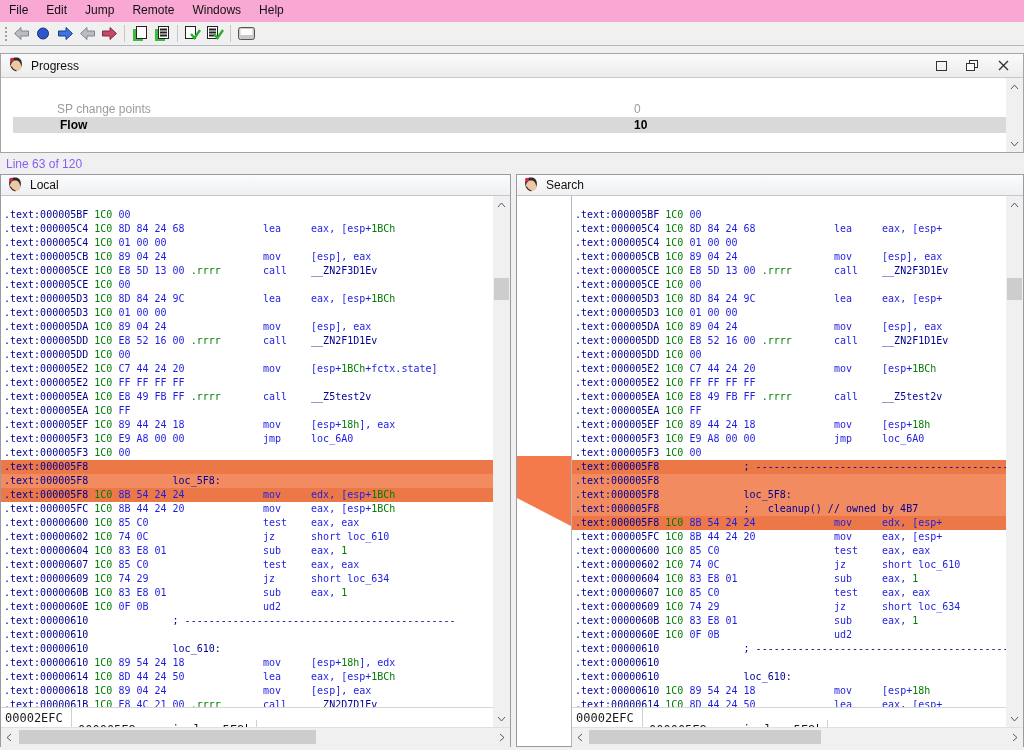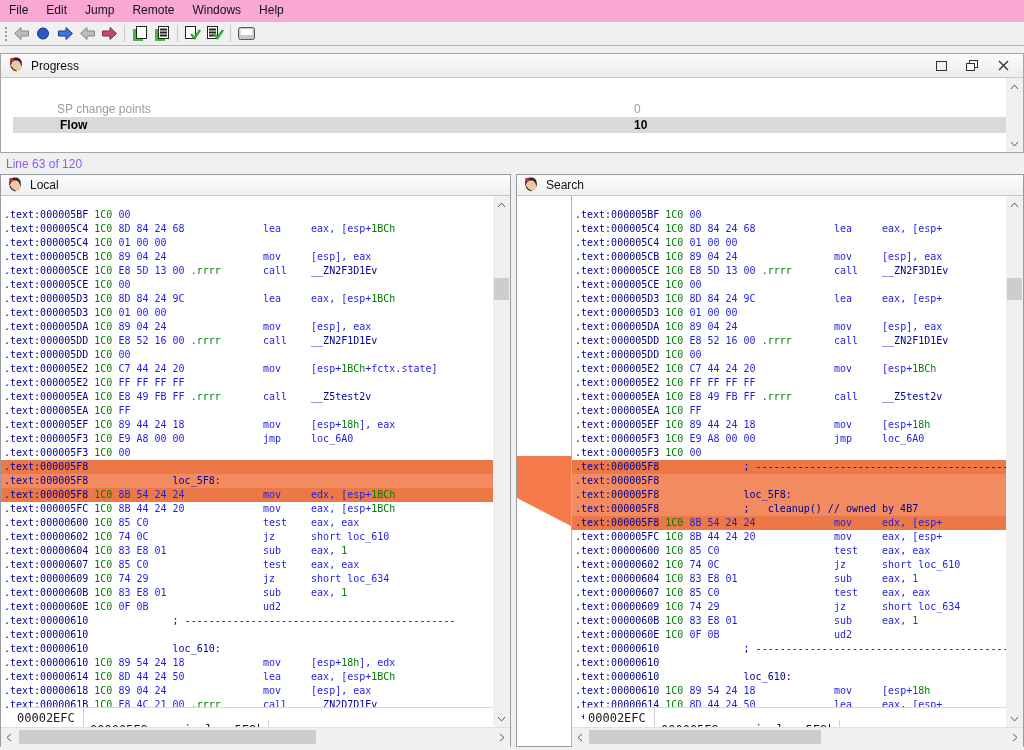--- a/index.html
+++ b/index.html
@@ -61,21 +61,21 @@
     font-family:"DejaVu Sans Mono",monospace;font-size:10px;line-height:14px;
     padding-top:8px;white-space:pre;}
   .lrow{height:14px;padding-left:3px;white-space:pre;}
   .c-n{color:var(--navy);} .c-g{color:var(--green);} .c-b{color:var(--blue);}
   .hl-dark{background:var(--odark);} .hl-light{background:var(--olight);}
 
   .vscroll{position:absolute;right:0;top:0;width:17px;height:531px;background:#f0f0f0;}
   .vthumb{position:absolute;left:1px;right:1px;top:82px;height:22px;background:#cdcdcd;}
   .sarr{position:absolute;left:0;width:17px;height:15px;display:flex;align-items:center;justify-content:center;}
   .sarr.up{top:1px;} .sarr.dn{bottom:1px;}
-  .statusbar{position:absolute;left:12px;right:17px;top:511px;height:20px;background:#fff;
+  .statusbar{position:absolute;left:0;right:17px;top:511px;height:20px;background:#fff;
     border-top:1px solid #d6d6d6;display:flex;align-items:center;
     font-family:"DejaVu Sans Mono",monospace;font-size:12px;color:#1a1a1a;}
   .sb-f1{width:66px;padding-left:4px;border-right:1px solid #d0d0d0;height:100%;
     display:flex;align-items:center;}
   .sb-f2{width:178px;padding-left:6px;border-right:1px solid #d0d0d0;height:100%;
     display:flex;align-items:center;margin-top:24px;}
   .caret{display:inline-block;width:1px;height:12px;background:#000;margin-left:2px;}
   .hscroll{position:absolute;left:0;right:0;top:531px;height:19px;background:#f0f0f0;
     border-top:1px solid #e0e0e0;}
   .harr{position:absolute;top:0;width:16px;height:18px;display:flex;align-items:center;justify-content:center;}

